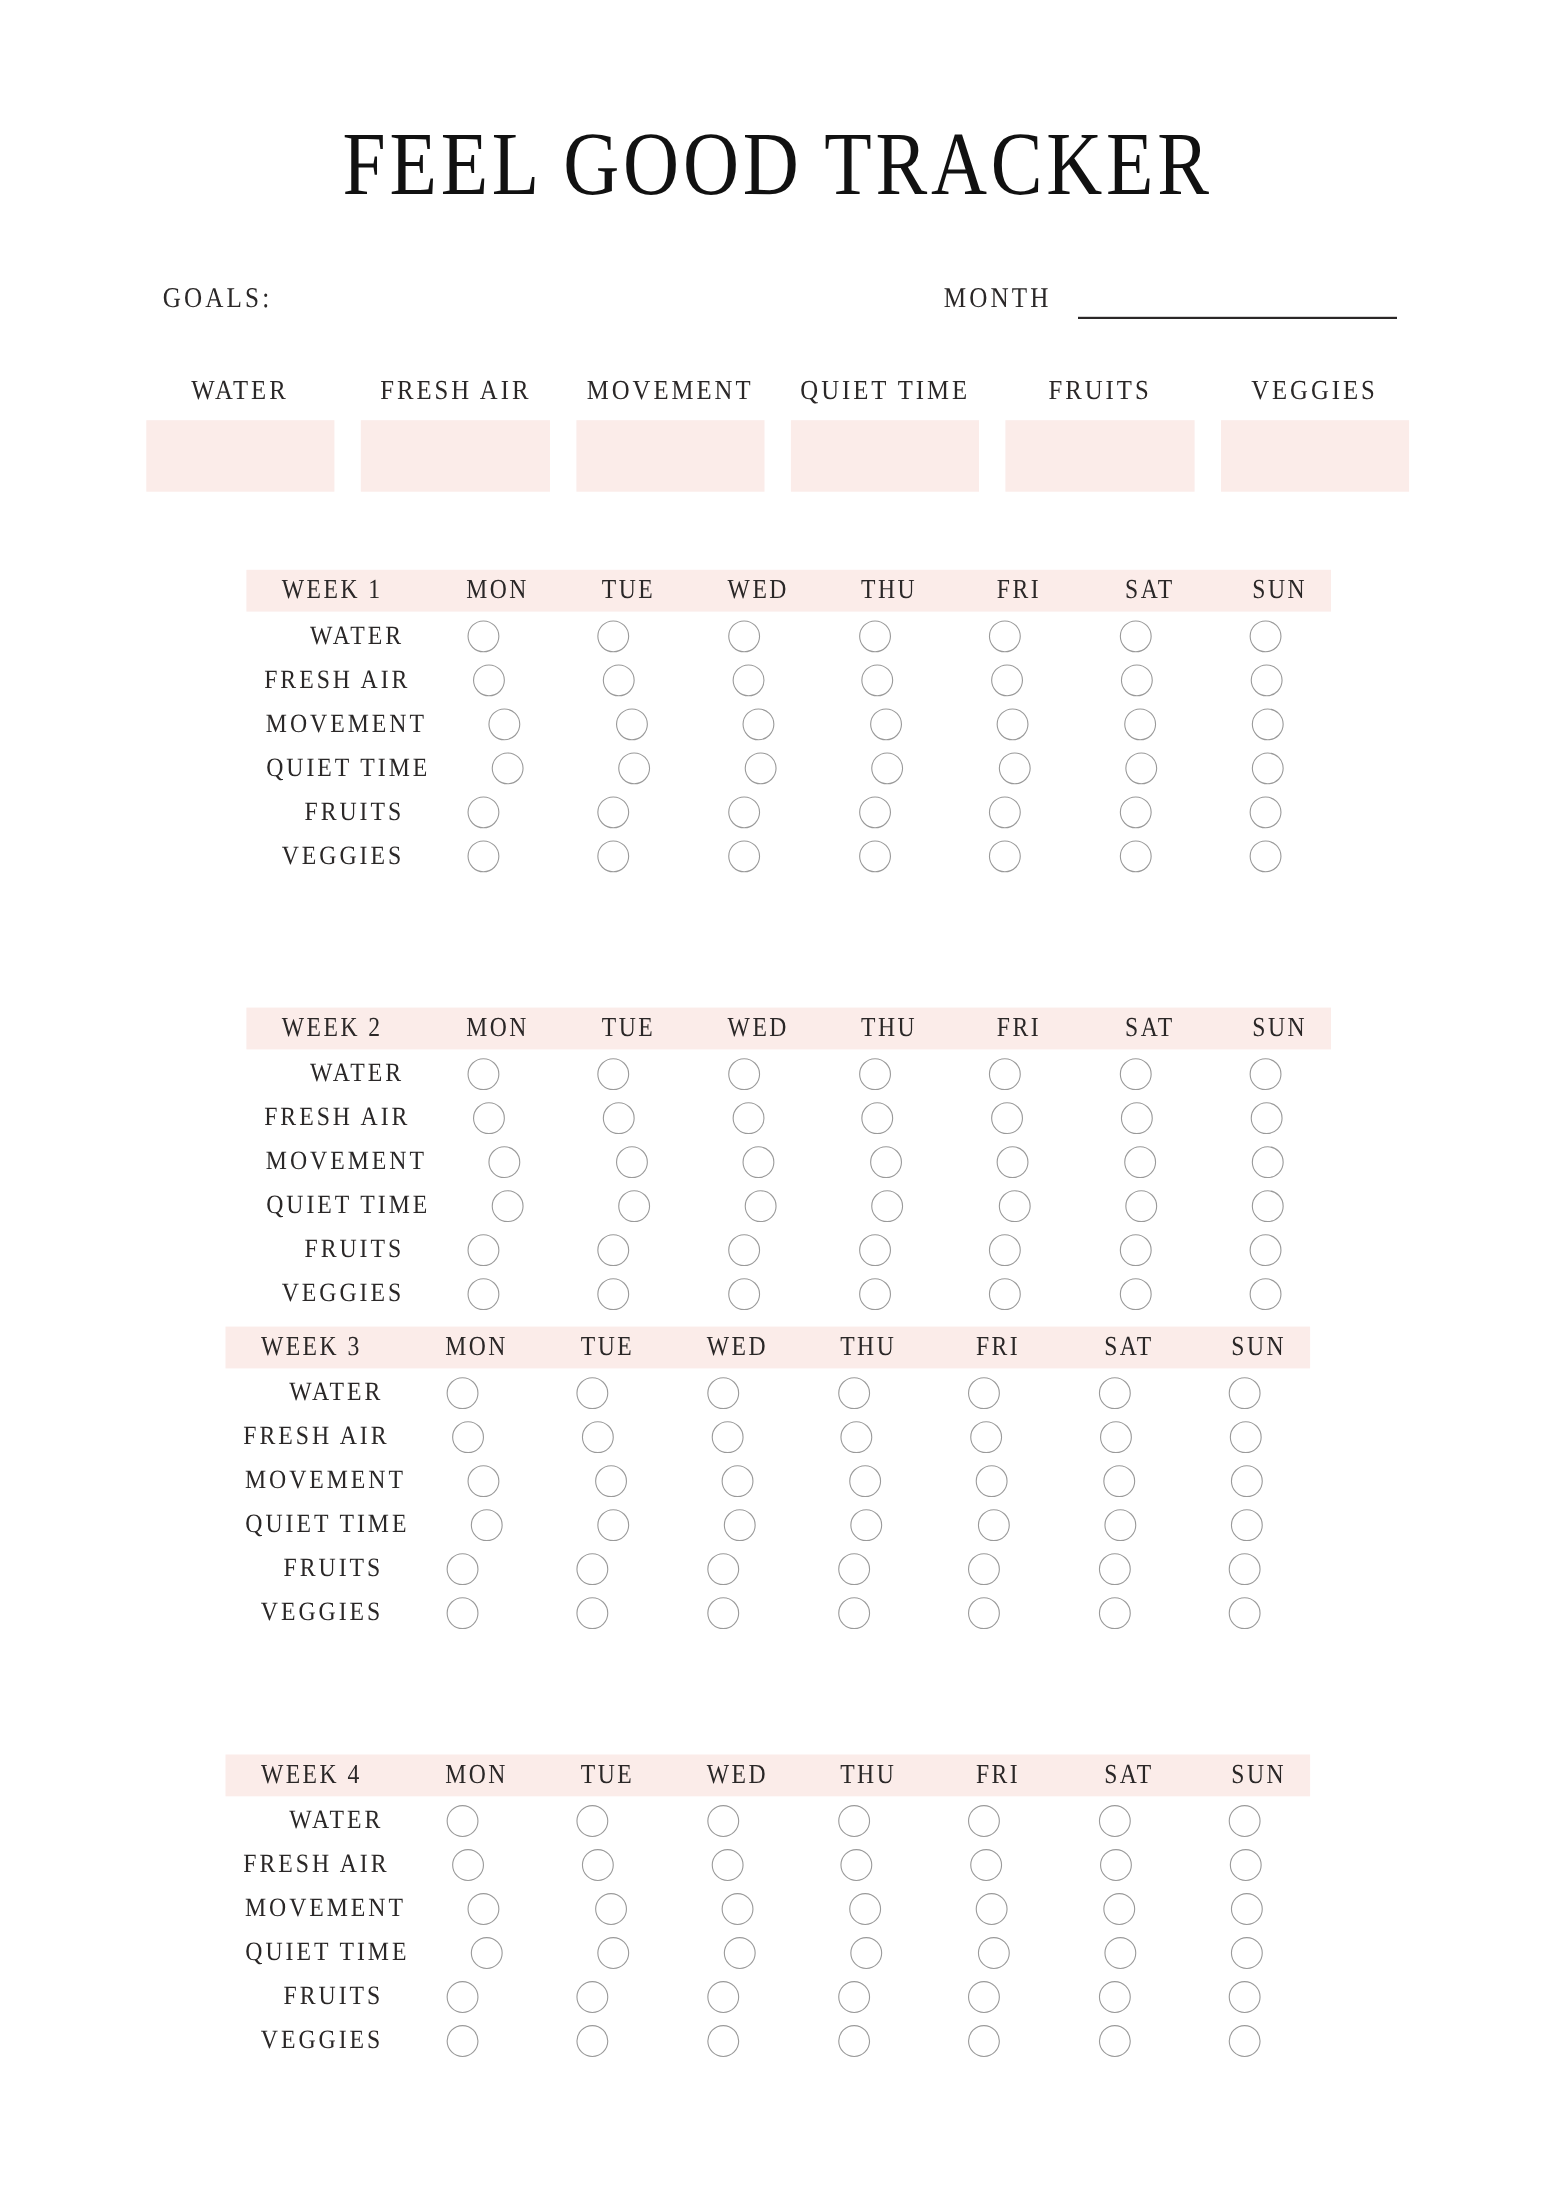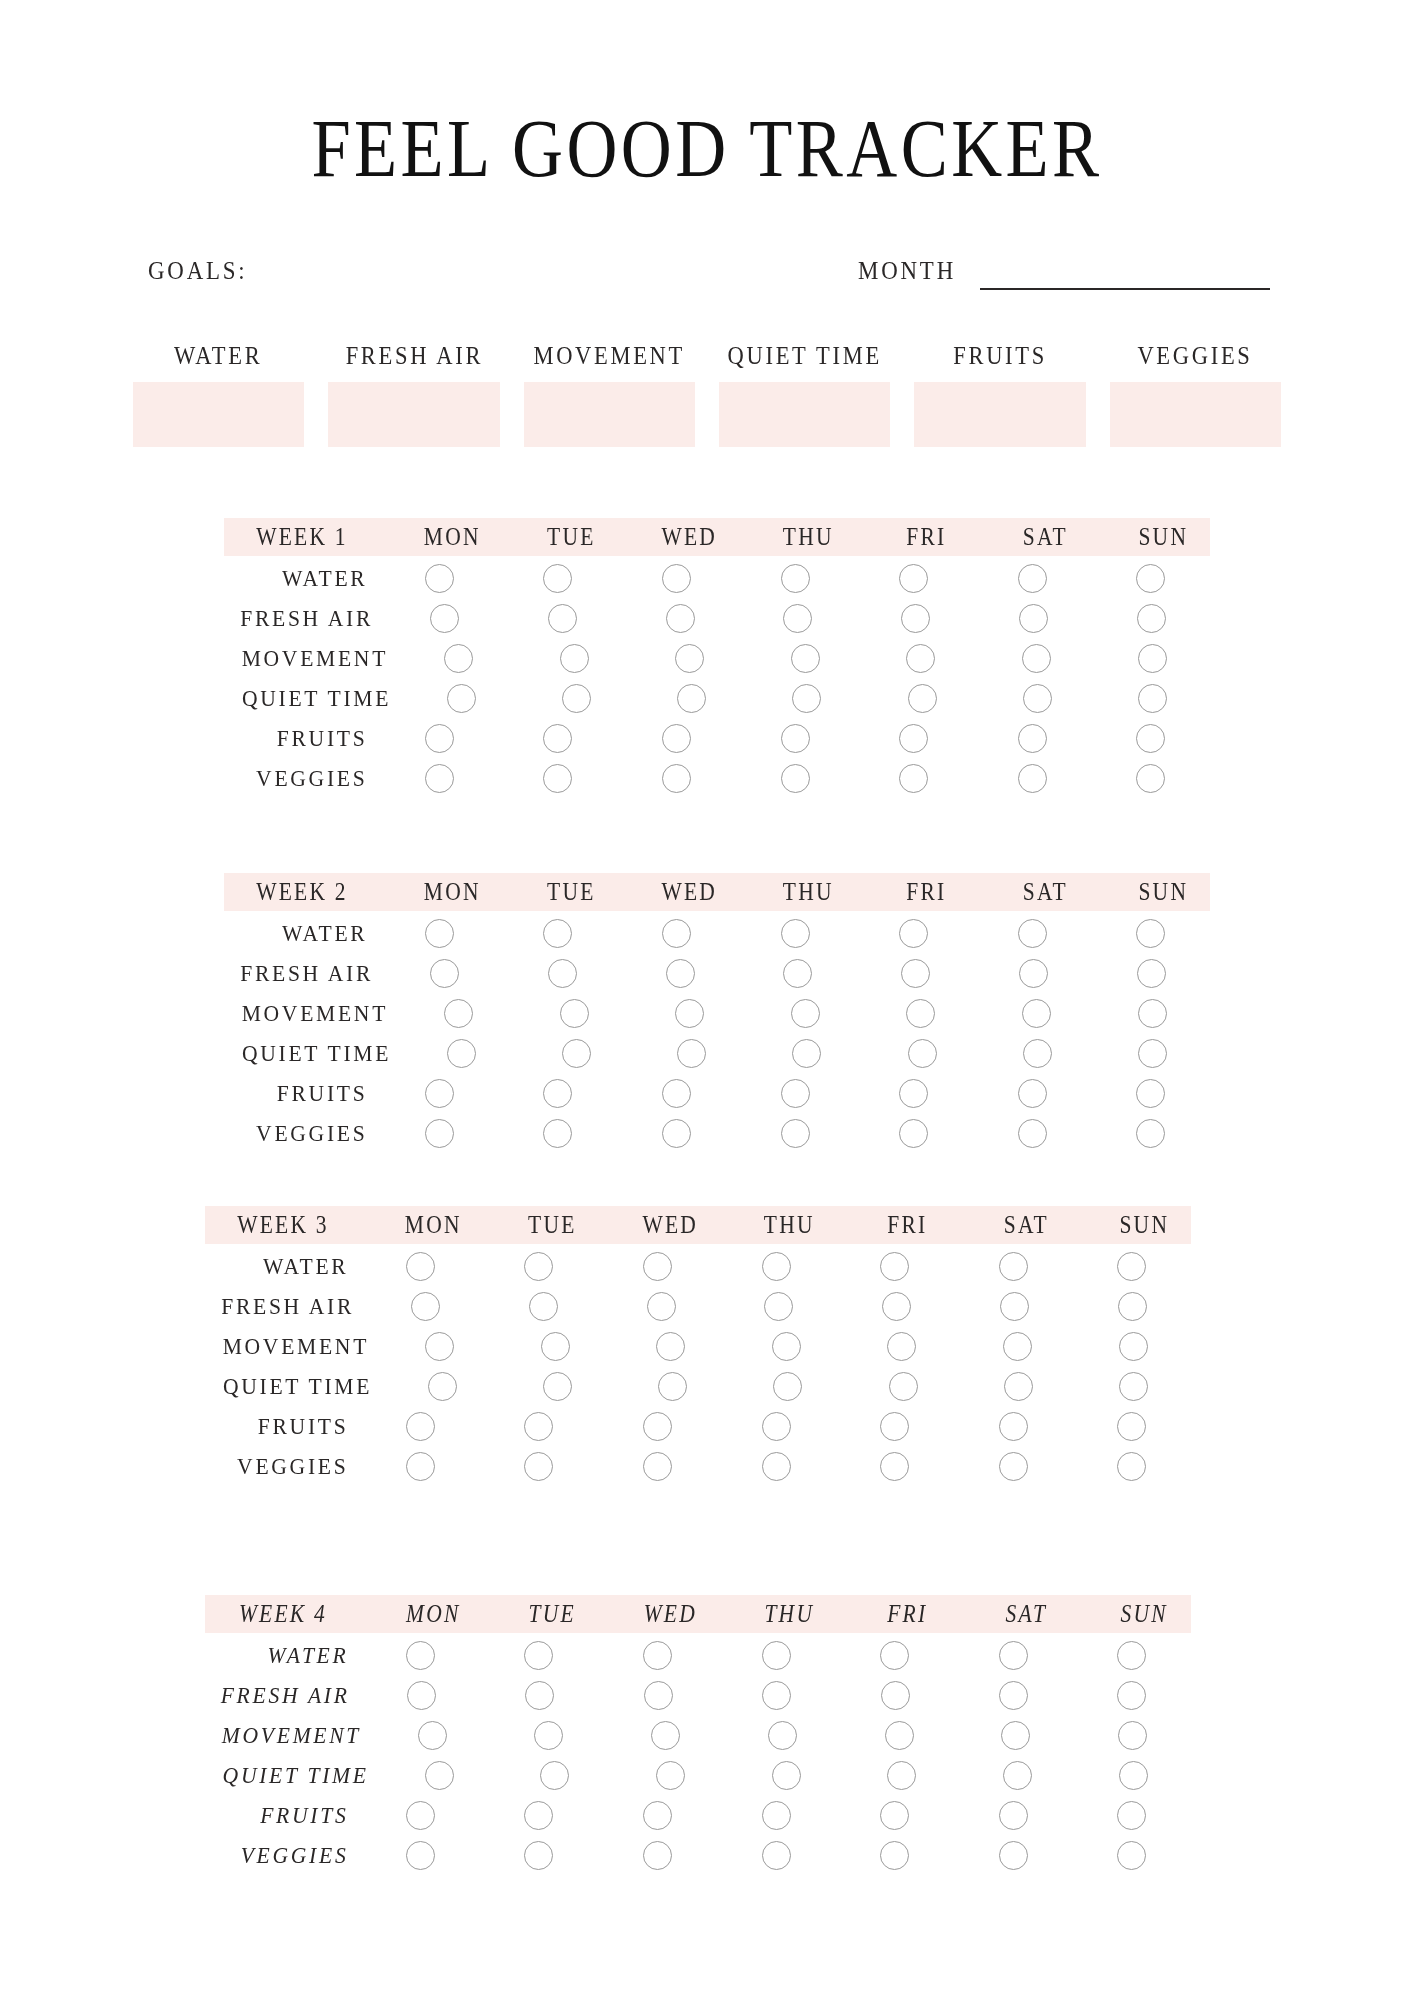--- a/index.html
+++ b/index.html
@@ -348,21 +348,21 @@
             <div class="circle"></div>
           </div>
           <div class="circle-cell">
             <div class="circle"></div>
           </div>
           <div class="circle-cell">
             <div class="circle"></div>
           </div>
         </div>
       </div>
-      <div class="week-block" style="top: 873px; left: 224px;">
+      <div class="week-block" style="top: 916px; left: 224px;">
         <div class="week-header">
           <div class="wk-cell">WEEK 2</div>
           <div class="day-cell">MON</div>
           <div class="day-cell">TUE</div>
           <div class="day-cell">WED</div>
           <div class="day-cell">THU</div>
           <div class="day-cell">FRI</div>
           <div class="day-cell">SAT</div>
           <div class="day-cell">SUN</div>
         </div>
@@ -660,21 +660,21 @@
             <div class="circle"></div>
           </div>
           <div class="circle-cell">
             <div class="circle"></div>
           </div>
           <div class="circle-cell">
             <div class="circle"></div>
           </div>
         </div>
       </div>
-      <div class="week-block" style="top: 1595px; left: 205px; font-style: italic;">
+      <div class="week-block" style="top: 1595px; left: 205px;">
         <div class="week-header">
           <div class="wk-cell">WEEK 4</div>
           <div class="day-cell">MON</div>
           <div class="day-cell">TUE</div>
           <div class="day-cell">WED</div>
           <div class="day-cell">THU</div>
           <div class="day-cell">FRI</div>
           <div class="day-cell">SAT</div>
           <div class="day-cell">SUN</div>
         </div>

